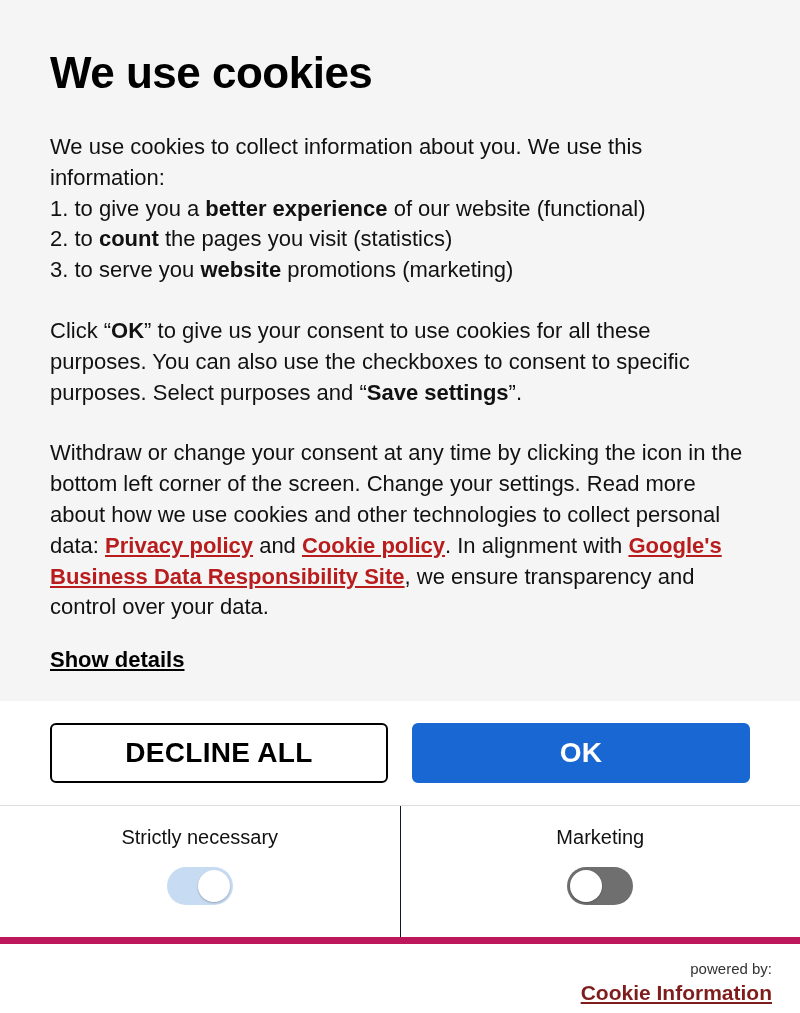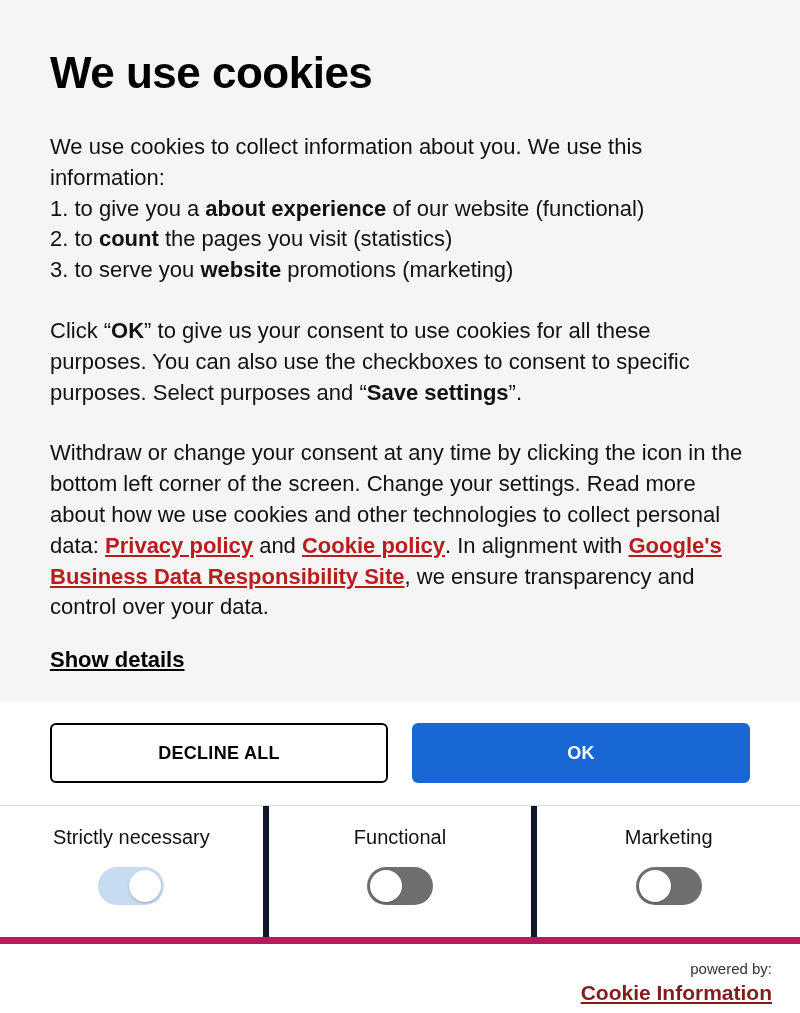--- a/index.html
+++ b/index.html
@@ -51,21 +51,21 @@
   }
   .buttons-bar {
     background: #fff;
     padding: 22px 50px;
     display: flex;
     gap: 24px;
   }
   .btn {
     flex: 1;
     height: 60px;
-    font-size: 18px;
+    font-size: 28px;
     font-weight: 700;
     border-radius: 6px;
     cursor: pointer;
     display: flex;
     align-items: center;
     justify-content: center;
     letter-spacing: 0.3px;
   }
   .btn-outline {
     background: #fff;
@@ -79,21 +79,21 @@
   }
   .categories {
     display: flex;
     background: #fff;
     border-top: 1px solid #ddd;
   }
   .cat {
     flex: 1;
     padding: 20px 8px 28px 8px;
     text-align: center;
-    border-right: 6px solid #0f172a;
+    border-right: 1px solid #0f172a;
   }
   .cat:last-child { border-right: none; }
   .cat-label {
     font-size: 20px;
     color: #111;
     margin-bottom: 18px;
     display: block;
   }
   .toggle {
     width: 66px;
@@ -141,21 +141,21 @@
 <body>
 
 <div class="modal">
 
   <div class="content">
     <h1>We use cookies</h1>
 
     <div class="body-text">
       <p>
         <span>We use cookies to collect information about you. We use this information:</span><br>
-        <span>1. to give you a </span><strong>about experience</strong><span> of our website (functional)</span><br>
+        <span>1. to give you a </span><strong>better experience</strong><span> of our website (functional)</span><br>
         <span>2. to </span><strong>count</strong><span> the pages you visit (statistics)</span><br>
         <span>3. to serve you </span><strong>website</strong><span> promotions (marketing)</span>
       </p>
 
       <p>
         <span>Click “</span><strong>OK</strong><span>” to give us your consent to use cookies for all these purposes. You can also use the checkboxes to consent to specific purposes. Select purposes and “</span><strong>Save settings</strong><span>”.</span>
       </p>
 
       <p>
         <span>Withdraw or change your consent at any time by clicking the icon in the bottom left corner of the screen. Change your settings. Read more about how we use cookies and other technologies to collect personal data: </span><a href="#">Privacy policy</a><span> and </span><a href="#">Cookie policy</a><span>. In alignment with </span><a href="#">Google's Business Data Responsibility Site</a><span>, we ensure transparency and control over your data.</span>
@@ -169,24 +169,20 @@
     <div class="btn btn-outline">DECLINE ALL</div>
     <div class="btn btn-primary">OK</div>
   </div>
 
   <div class="categories">
     <div class="cat">
       <span class="cat-label">Strictly necessary</span>
       <span class="toggle toggle-on toggle-disabled"><span class="knob"></span></span>
     </div>
     <div class="cat">
-      <span class="cat-label">Functional</span>
-      <span class="toggle toggle-off"><span class="knob"></span></span>
-    </div>
-    <div class="cat">
       <span class="cat-label">Marketing</span>
       <span class="toggle toggle-off"><span class="knob"></span></span>
     </div>
   </div>
 
   <div class="footer">
     <span class="powered">powered by:</span>
     <span class="footer-link">Cookie Information</span>
   </div>
 

